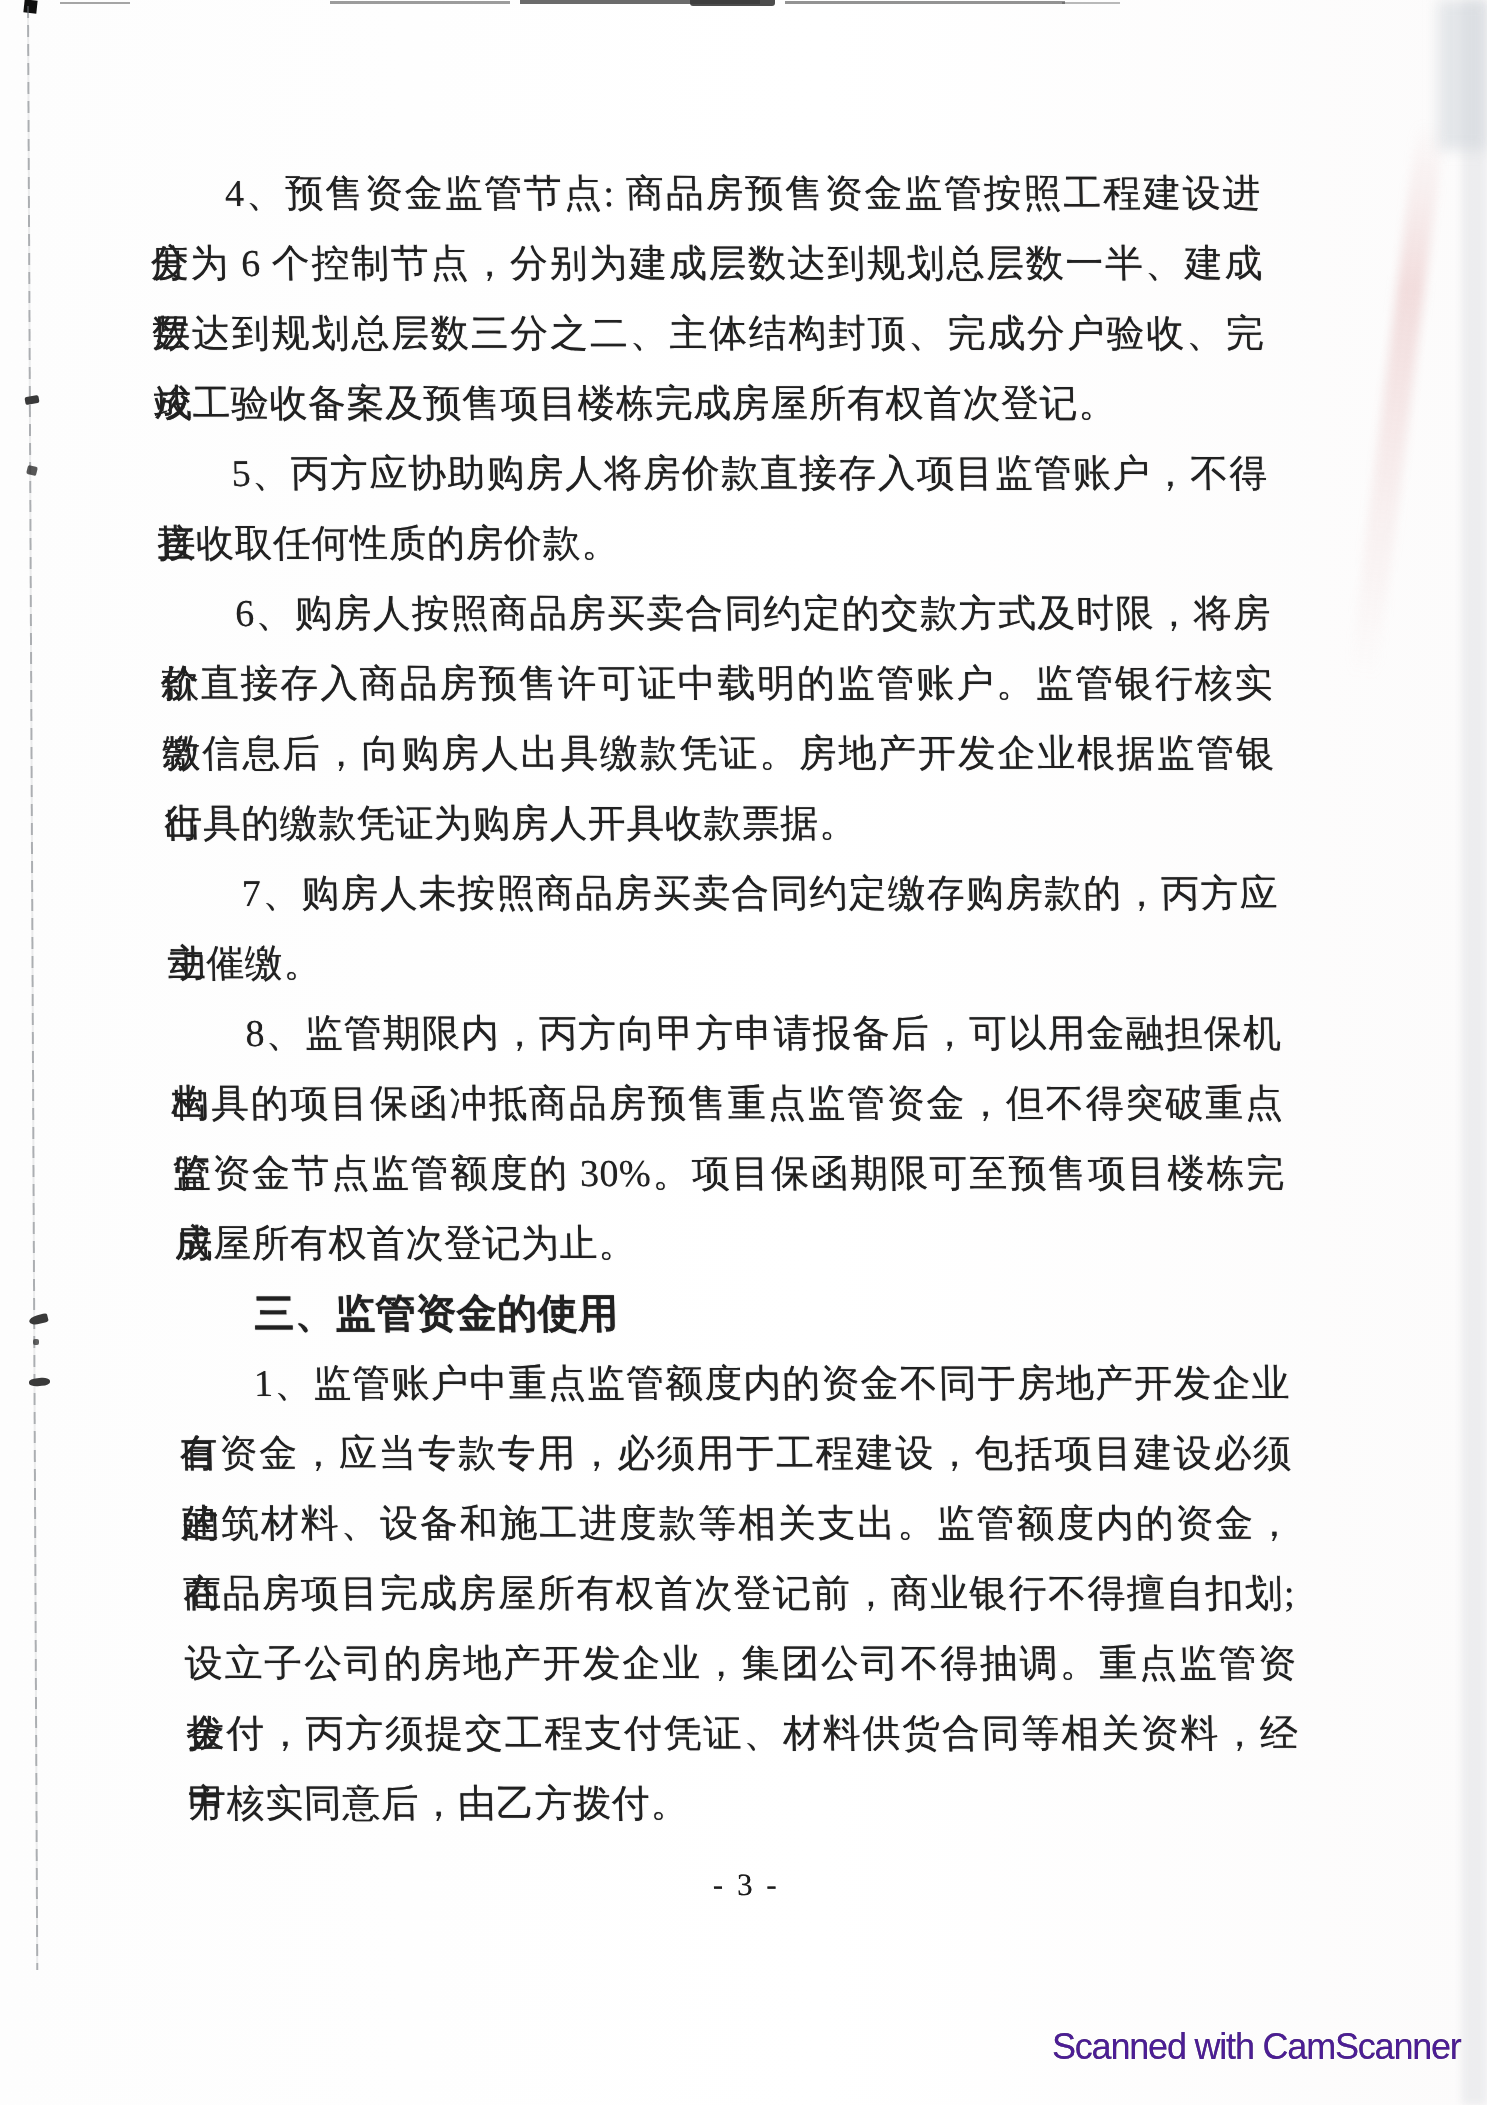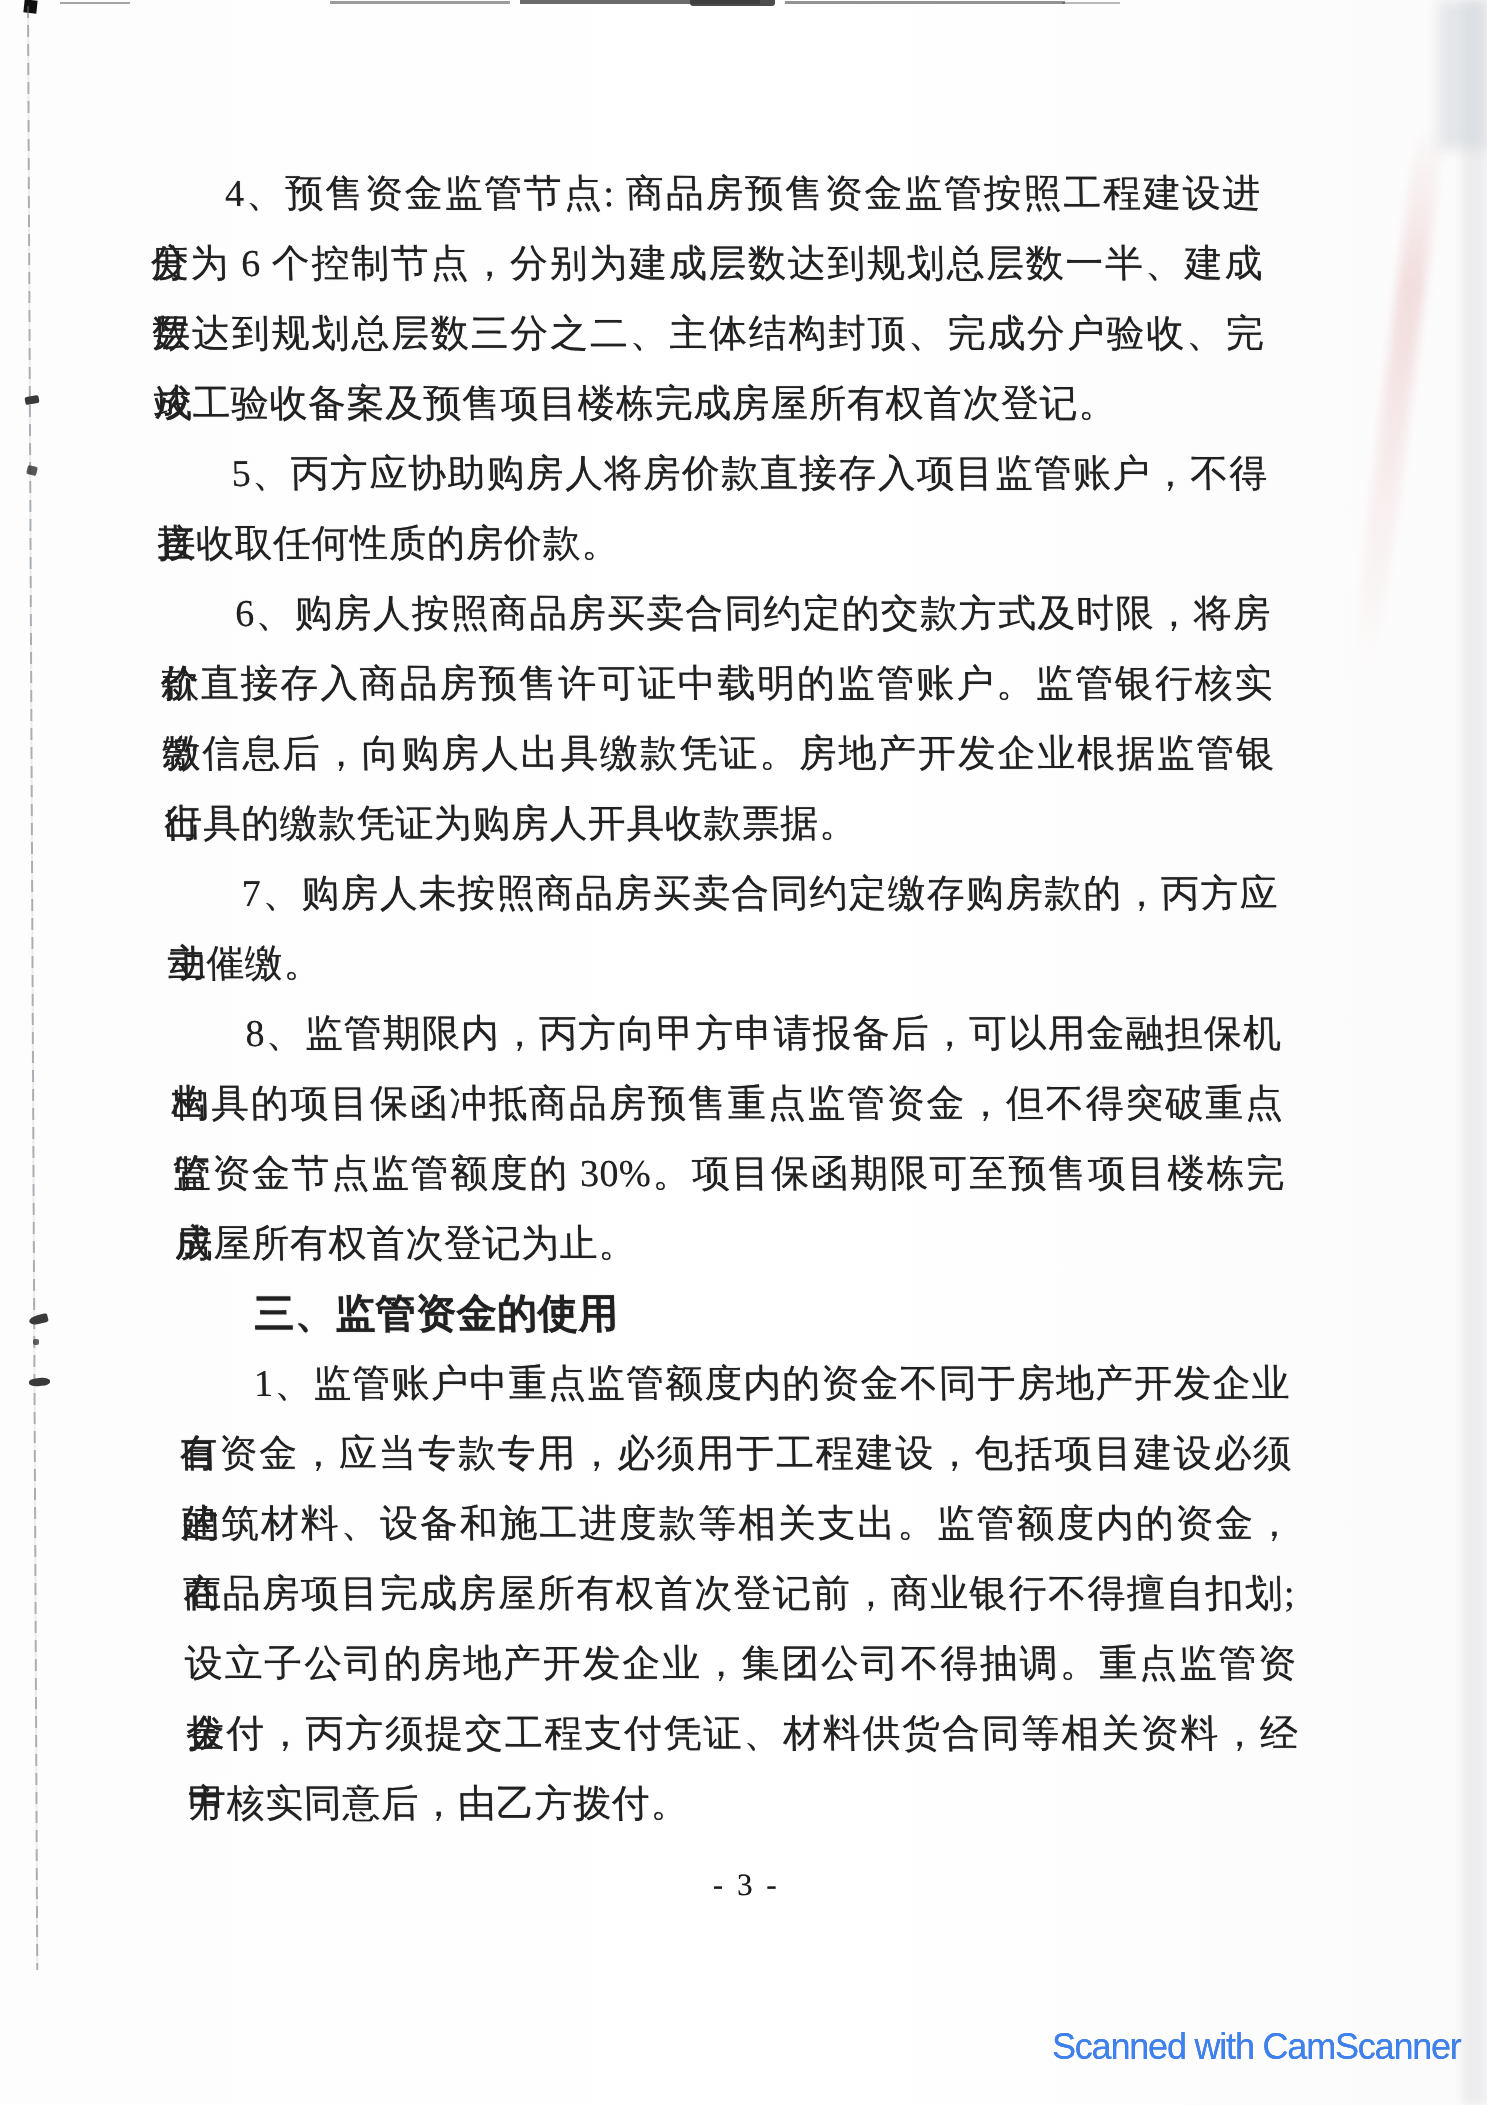--- a/index.html
+++ b/index.html
@@ -32,21 +32,21 @@
   .page-number{
     height:70px;line-height:70px;margin-top:12px;
     text-align:center;font-size:31px;letter-spacing:3px;color:#1c1c1c;
     text-shadow:0 0 .6px rgba(25,25,25,.7);
   }
 
   
   .scanner-credit{
     position:absolute;left:1052px;top:2026px;width:420px;
     font-family:"Liberation Sans","DejaVu Sans",sans-serif;
-    font-size:36px;letter-spacing:-1.2px;color:#3b82f6;
+    font-size:36px;letter-spacing:-1.2px;color:#4c1d95;
     text-shadow:0 0 .5px rgba(0,0,0,.6);
   }
 
   
   .artifact{position:absolute;pointer-events:none;}
   .top-seg{background:#3a3a3a;}
   .seg-a{left:60px;top:2px;width:70px;height:2px;opacity:.45;}
   .seg-b{left:330px;top:1px;width:180px;height:3px;opacity:.5;}
   .seg-c{left:520px;top:0;width:240px;height:4px;opacity:.75;}
   .seg-d{left:690px;top:0;width:85px;height:6px;opacity:.9;border-radius:0 0 3px 3px;}

